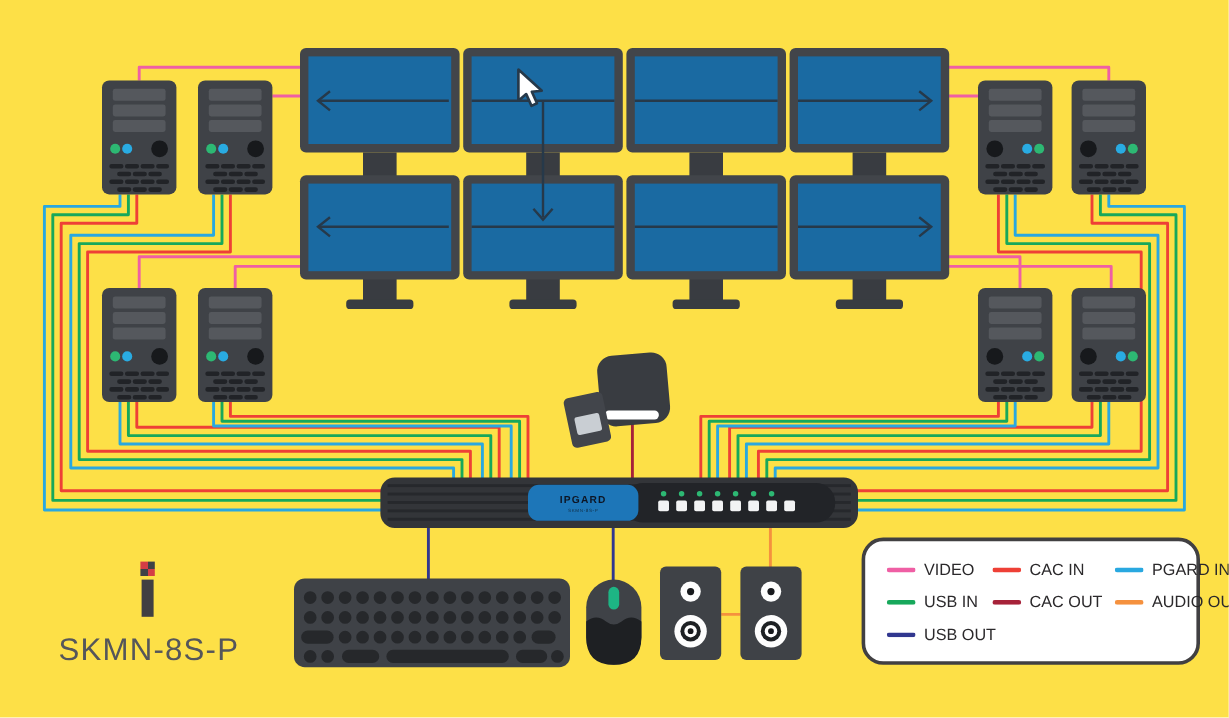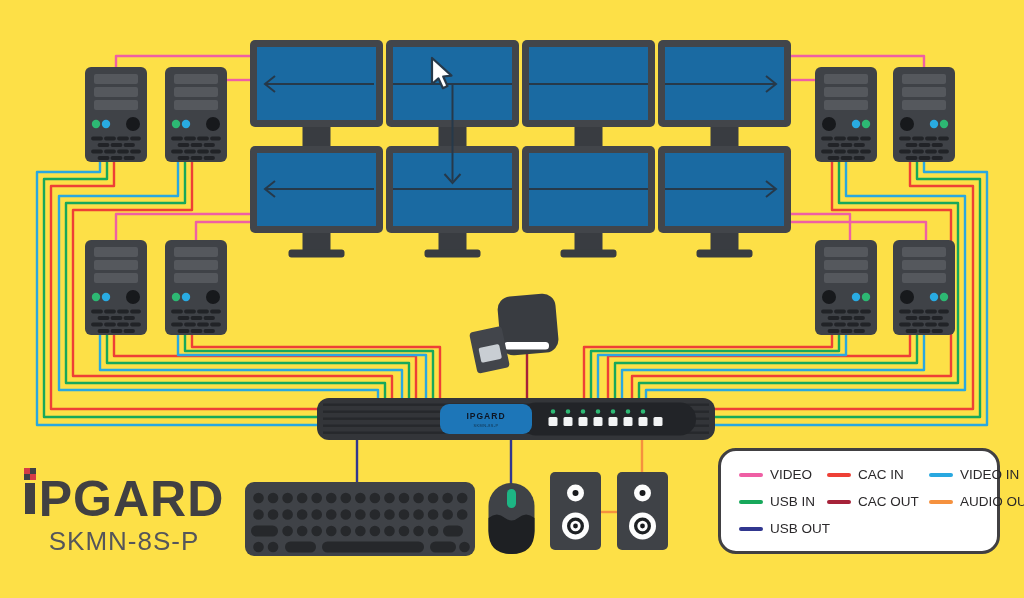--- a/index.html
+++ b/index.html
@@ -271,21 +271,21 @@
   <div class="li">
     <svg width="24" height="4">
           <rect width="24" height="4" rx="2" fill="#ee4036"></rect>
         </svg>
     <span>CAC IN</span>
   </div>
   <div class="li">
     <svg width="24" height="4">
           <rect width="24" height="4" rx="2" fill="#29a8e0"></rect>
         </svg>
-    <span>VIDEO IN</span>
+    <span>PGARD IN</span>
   </div>
   <div class="li">
     <svg width="24" height="4">
           <rect width="24" height="4" rx="2" fill="#17a85b"></rect>
         </svg>
     <span>USB IN</span>
   </div>
   <div class="li">
     <svg width="24" height="4">
           <rect width="24" height="4" rx="2" fill="#a62239"></rect>
@@ -305,17 +305,16 @@
     <span>USB OUT</span>
   </div>
 </div>
 
 <div class="logo">
   <div class="brand-row">
     <span class="logo-i">
       <span class="logo-dot"></span>
       <span class="logo-stem"></span>
     </span>
-    <span class="brand">PGARD</span>
   </div>
   <div class="model">SKMN-8S-P</div>
 </div>
 </div>
 
 </body></html>

